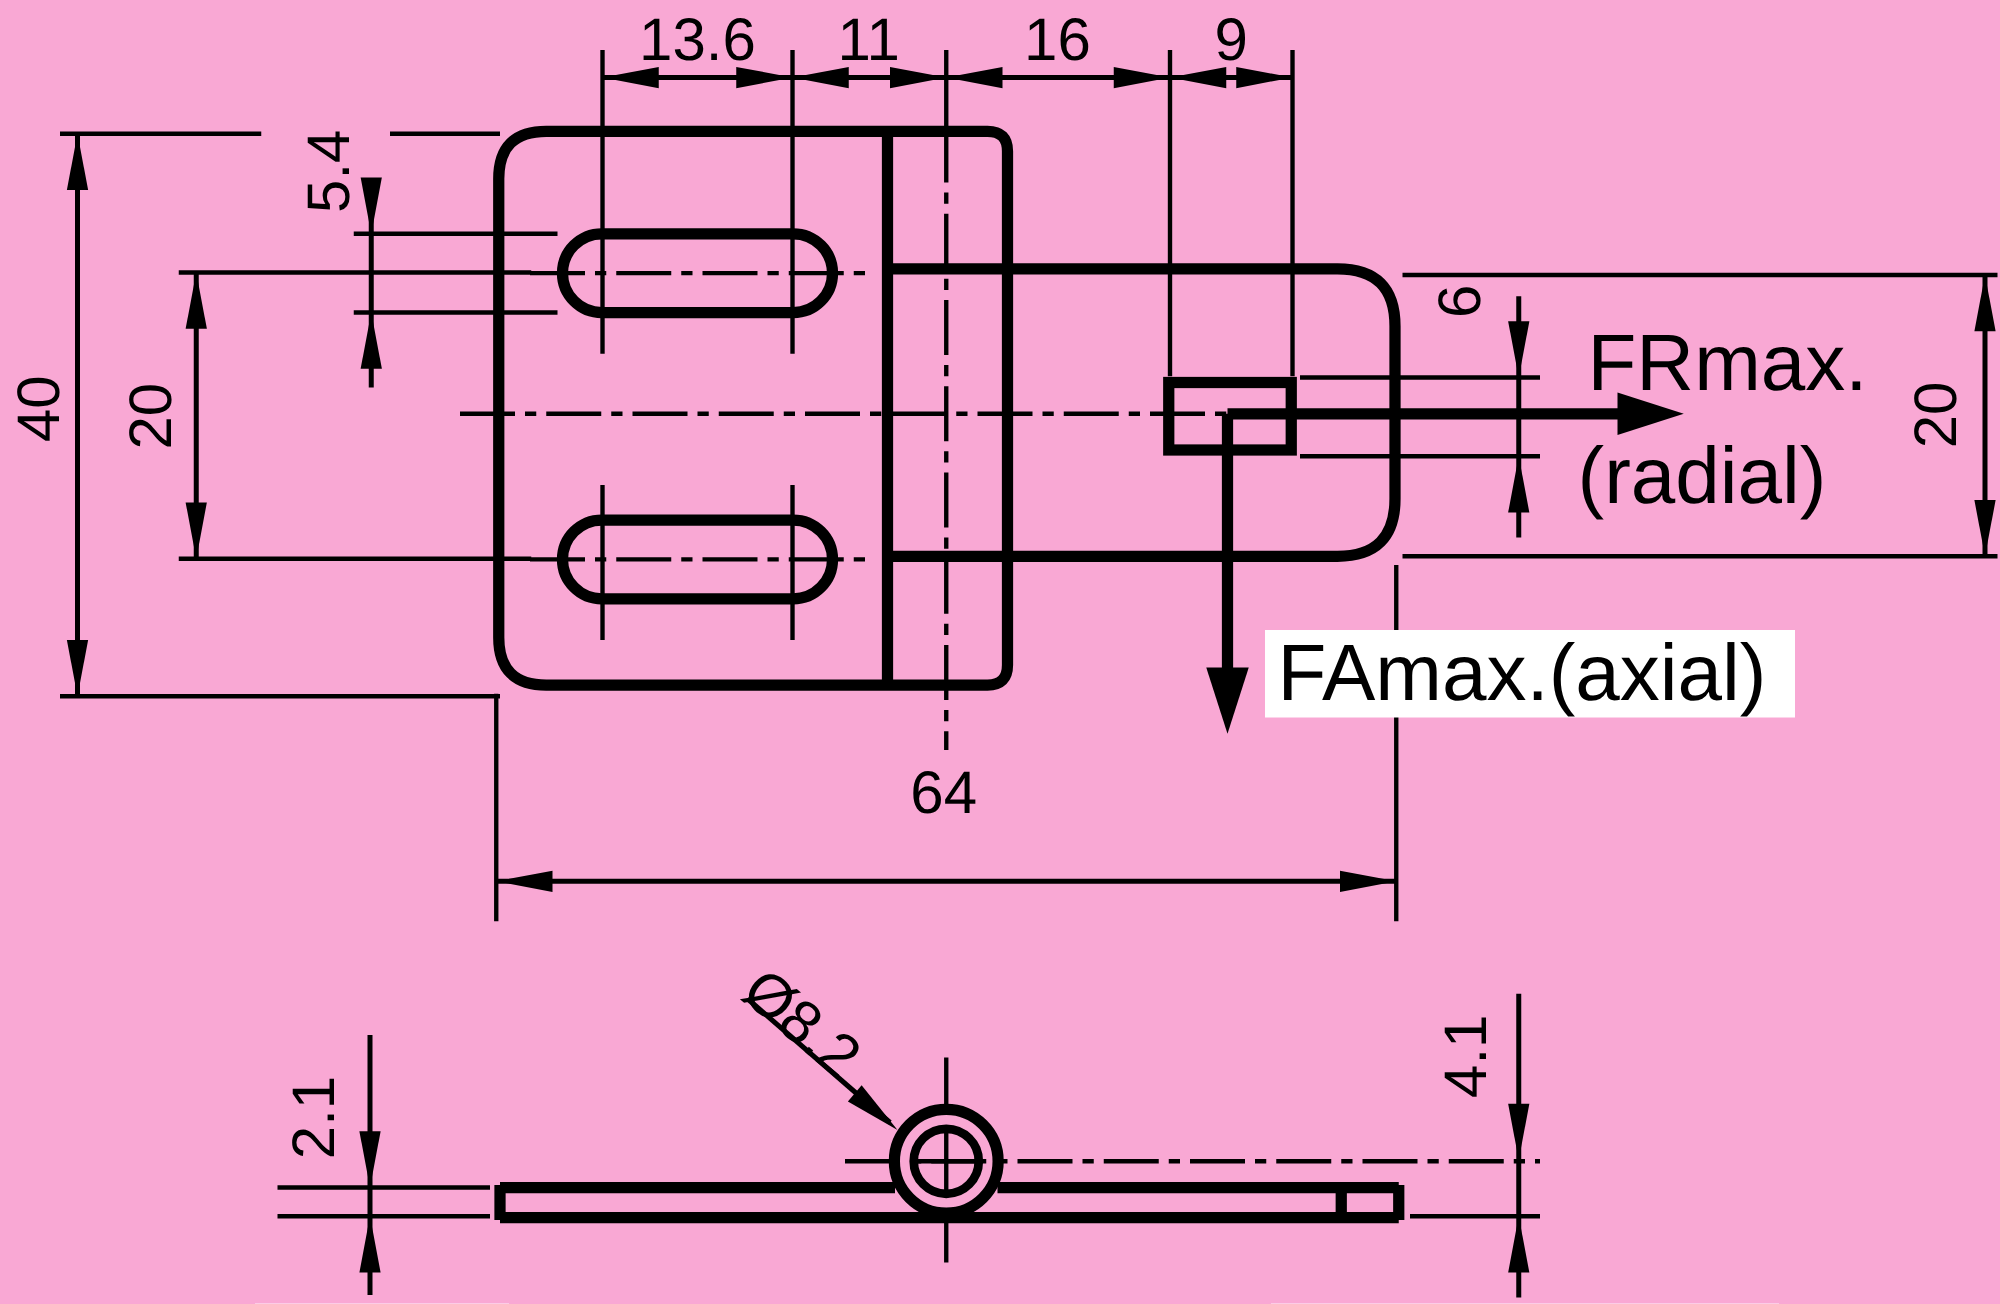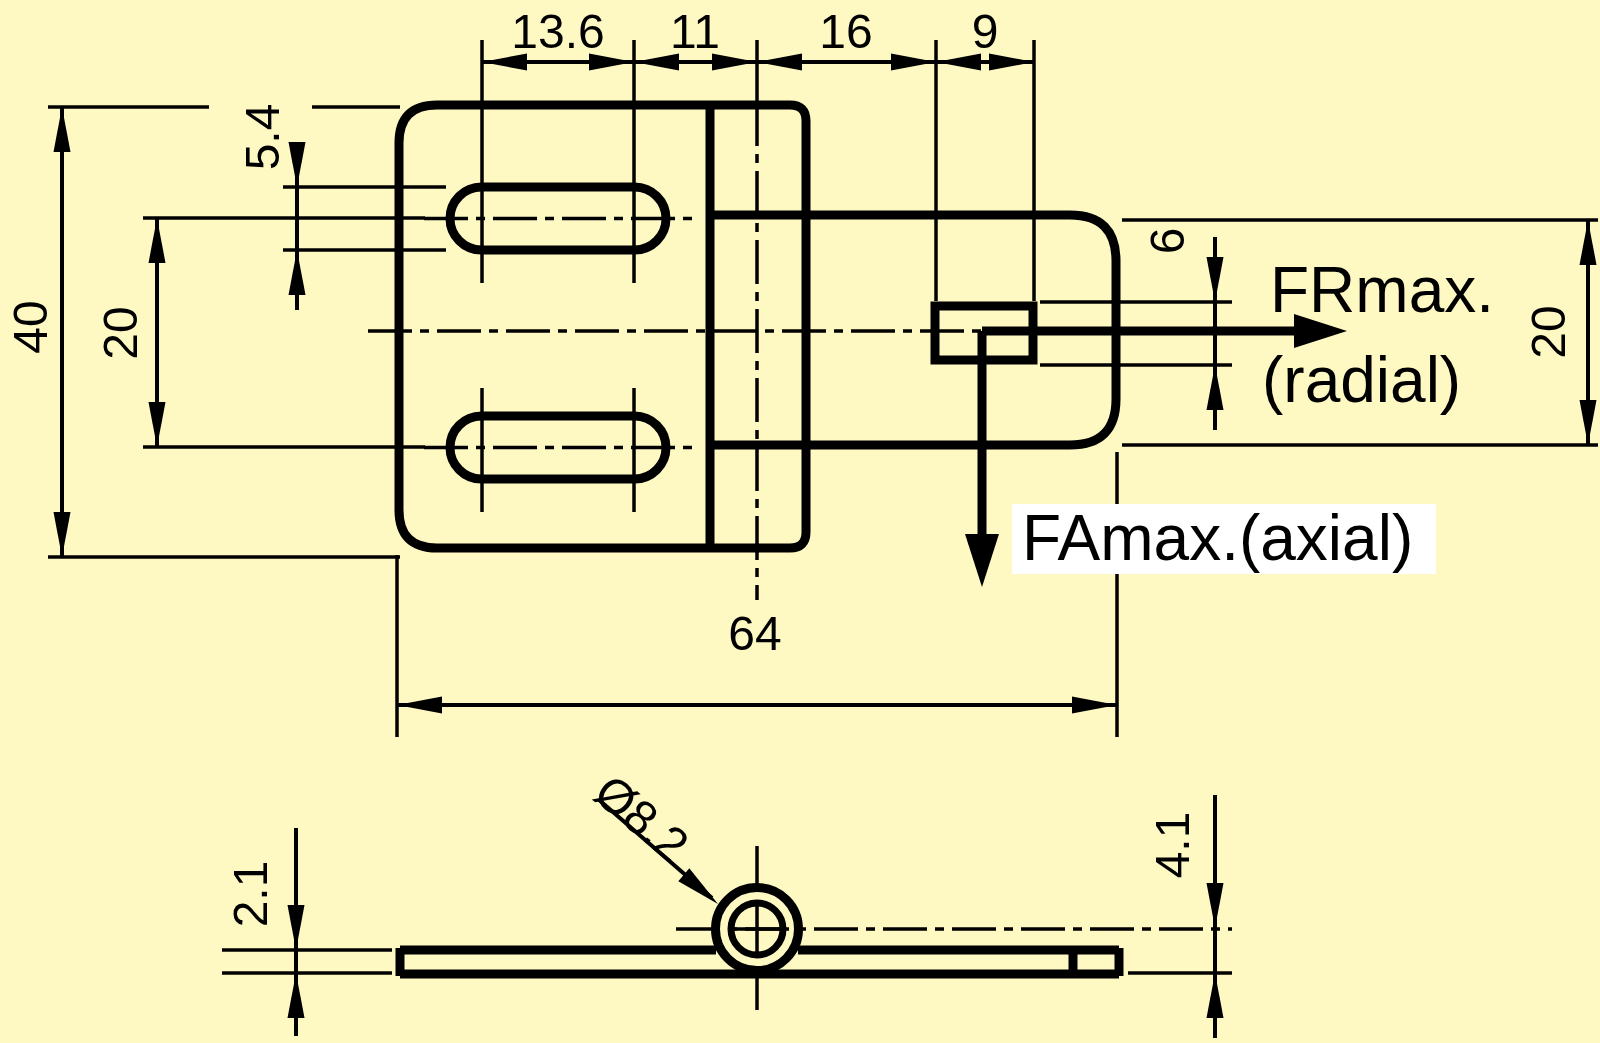--- a/index.html
+++ b/index.html
@@ -1,16 +1,16 @@
 <!DOCTYPE html>
 <html><head>
 <meta charset="utf-8">
 <style>
   html,body{margin:0;padding:0;background:#ffffff;}
-  .page{width:1600px;height:1043px;background:#fef9c3;position:relative;overflow:hidden;}
+  .page{width:1600px;height:1043px;background:#f9a8d4;position:relative;overflow:hidden;}
   svg{display:block;}
   .dimtext{font-family:"Liberation Sans","DejaVu Sans",sans-serif;font-size:48px;fill:#000;}
   .forcetext{font-family:"Liberation Sans","DejaVu Sans",sans-serif;font-size:64px;fill:#000;}
   .thick{stroke:#000;stroke-width:9;fill:none;}
   .thin{stroke:#000;stroke-width:3.5;fill:none;}
   .dimline{stroke:#000;stroke-width:4;fill:none;}
   .cl{stroke:#000;stroke-width:3.5;fill:none;stroke-dasharray:44 8 9 8;}
   .arrow{fill:#000;stroke:none;}
 </style>
 </head>

